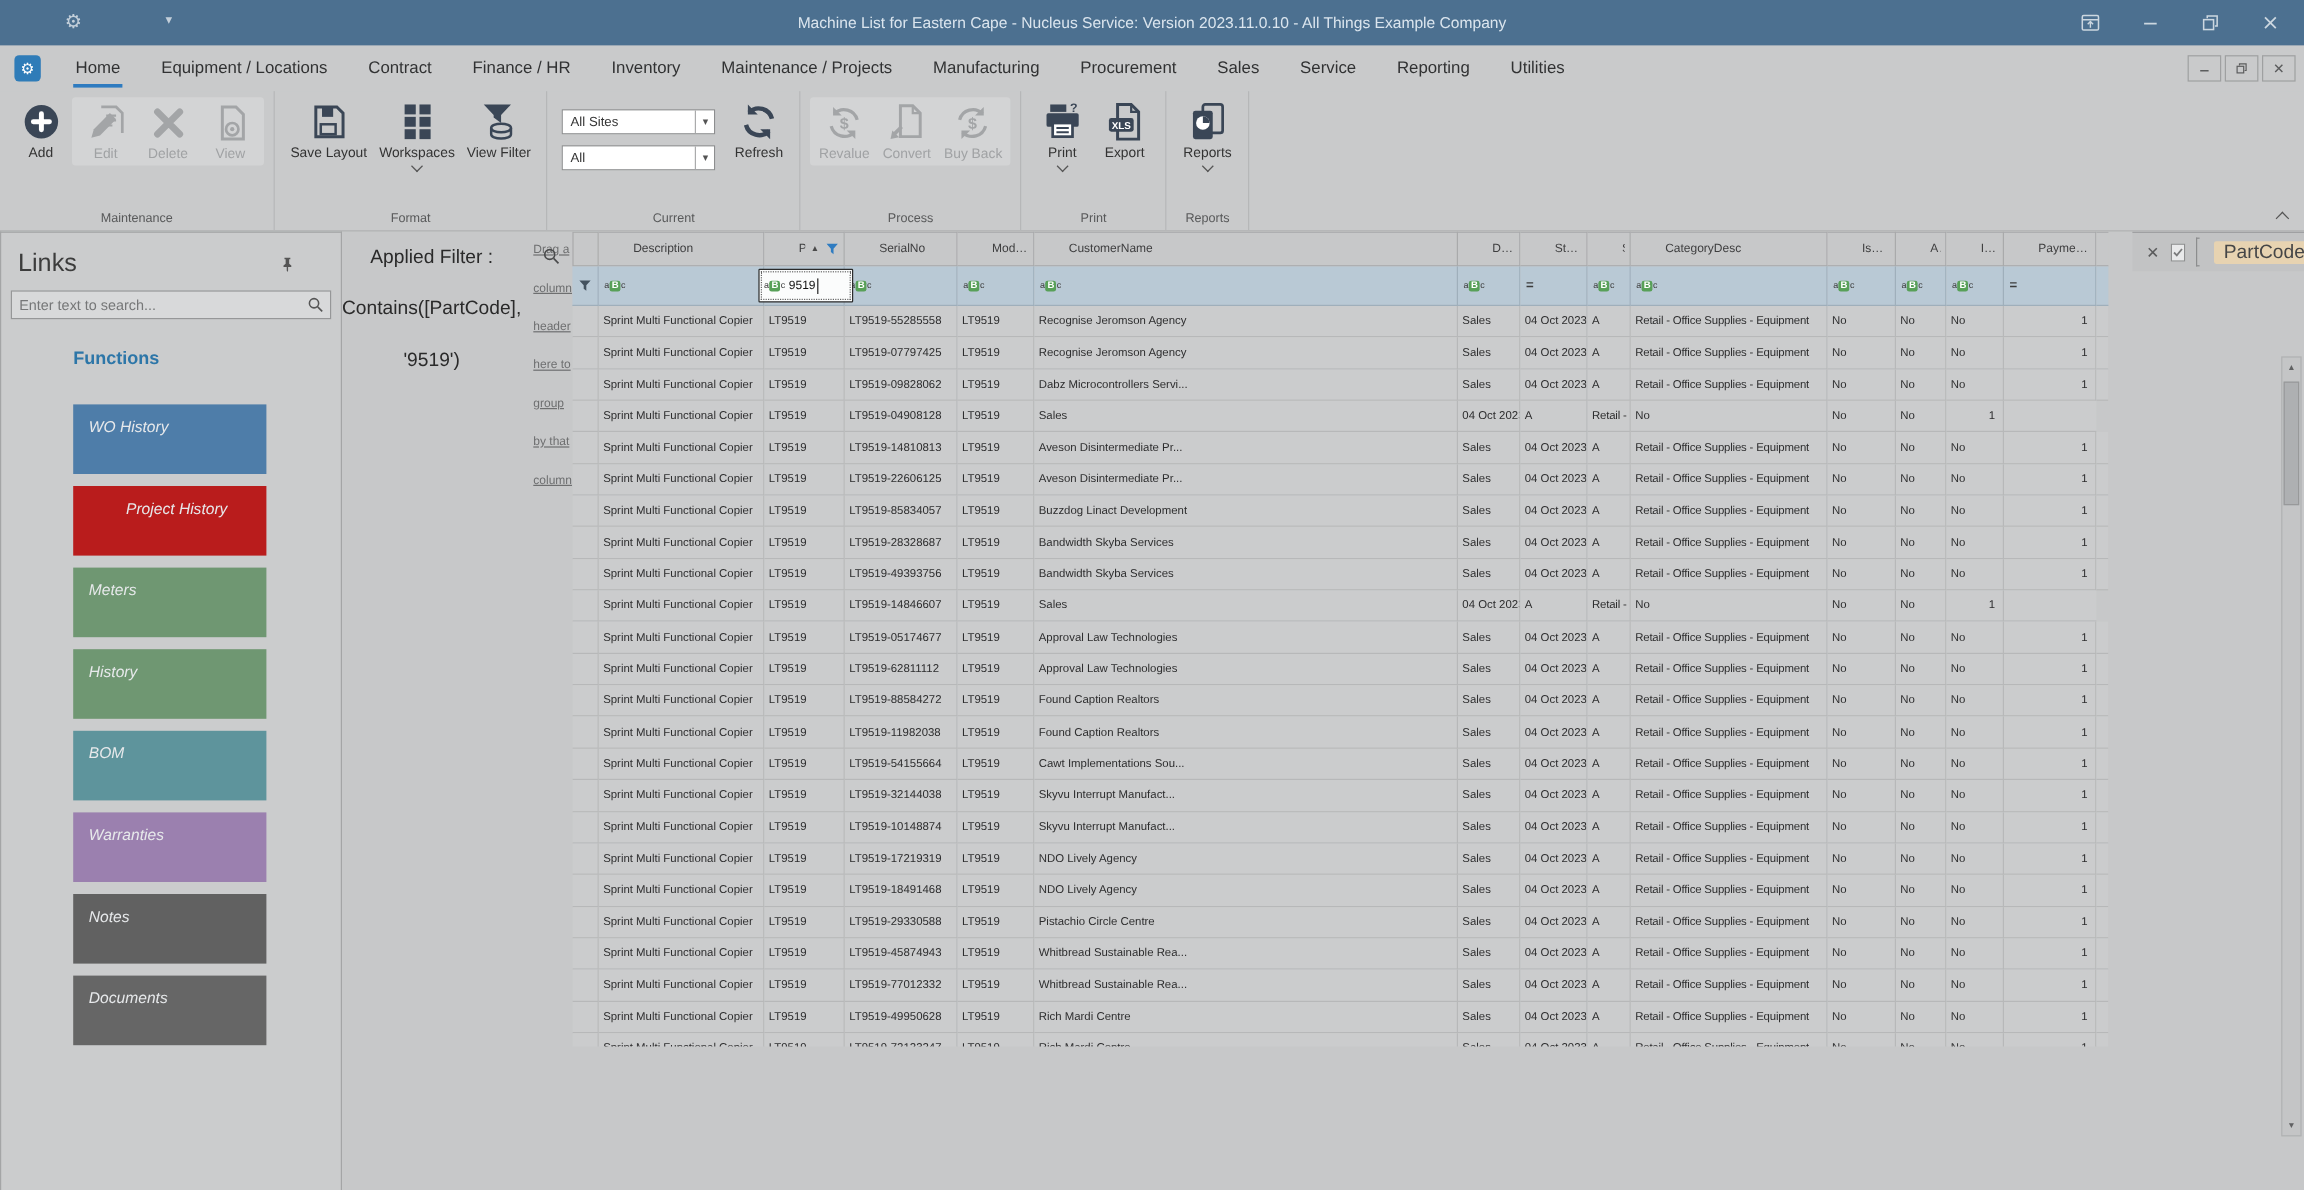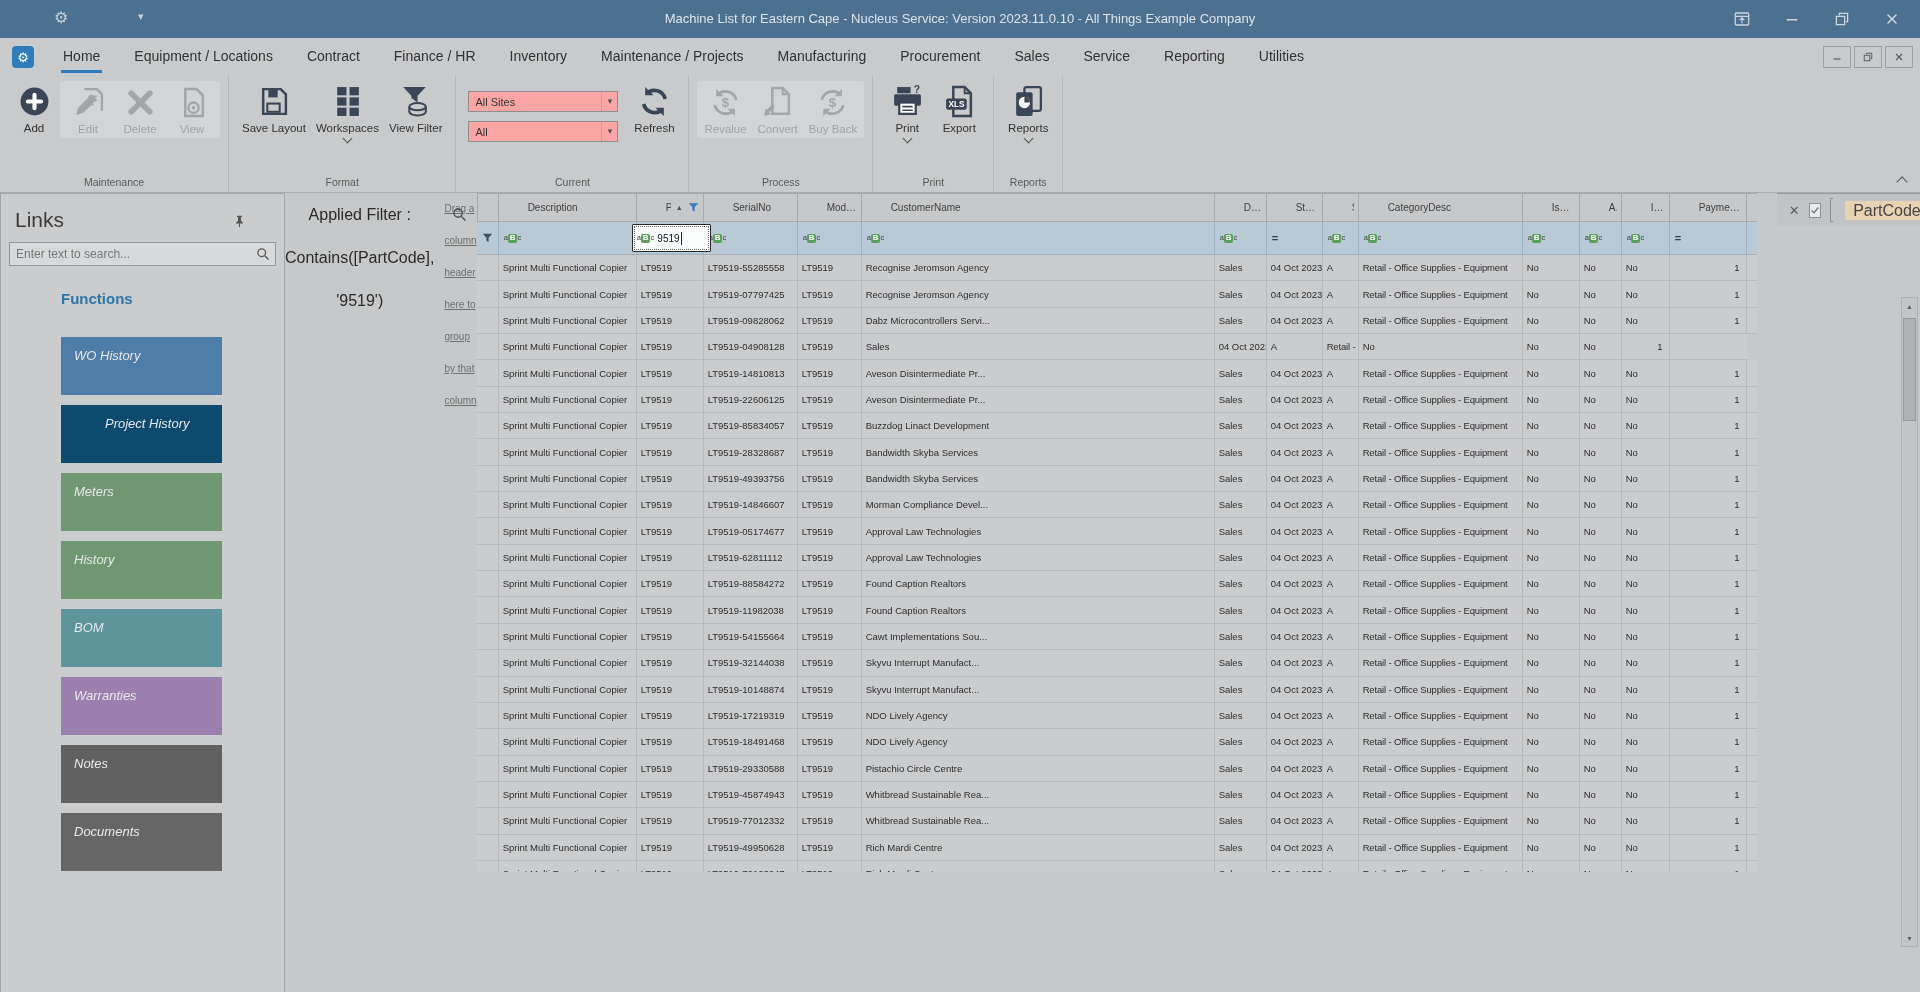--- a/index.html
+++ b/index.html
@@ -34,21 +34,21 @@
   .rgroup-label { height:17px; text-align:center; font-size:10.5px; color:#58595a; line-height:14px; }
   .rbtn { display:flex; flex-direction:column; align-items:center; min-width:52px; padding:2px 5px; }
   .ricon { height:36px; display:flex; align-items:center; }
   .ricon svg { width:33px; height:33px; }
   .rlabel { font-size:11.5px; color:#333; margin-top:3px; white-space:nowrap; }
   .rbtn.disabled .rlabel { color:#a0a2a4; }
   .block-panel { background:#d3d4d5; border-radius:3px; display:flex; padding:1px 2px; }
   .chev { width:7px; height:7px; border-right:1.6px solid #555; border-bottom:1.6px solid #555;
     transform:rotate(45deg); margin-top:1px; }
   .combo-col { display:flex; flex-direction:column; gap:9px; margin:10px 10px 0 4px; }
-  .combo { width:150px; height:21px; background:#fca5a5; border:1px solid #8d8e8f; display:flex;
+  .combo { width:128px; height:21px; background:#ffffff; border:1px solid #8d8e8f; display:flex;
     align-items:center; font-size:11px; color:#333; }
   .combo-text { flex:1; padding-left:6px; }
   .combo-arrow { width:16px; text-align:center; color:#555; font-size:9px; border-left:1px solid #aaabac;
     line-height:19px; height:19px; }
   .ribbon-collapse { position:absolute; right:14px; bottom:6px; width:8px; height:8px;
     border-left:1.6px solid #555; border-top:1.6px solid #555; transform:rotate(45deg); }
 
   
   .main { display:flex; height:799px; }
 
@@ -417,21 +417,21 @@
       <span class="mag">
         <svg viewBox="0 0 16 16" width="14" height="14">
             <circle cx="6.5" cy="6.5" r="4.4" fill="none" stroke="#555" stroke-width="1.5"></circle>
             <path d="M10 10l4.3 4.3" stroke="#555" stroke-width="1.5"></path>
           </svg>
       </span>
     </div>
     <div class="sb-functions">Functions</div>
     <div class="sb-links">
         <div class="slink" style="background: rgb(78, 125, 169);">WO History</div>
-        <div class="slink" style="background: #0c4a6e; padding-left: 44px;">Project History</div>
+        <div class="slink" style="background: #b91c1c; padding-left: 44px;">Project History</div>
         <div class="slink" style="background: rgb(111, 151, 114);">Meters</div>
         <div class="slink" style="background: rgb(111, 151, 114);">History</div>
         <div class="slink" style="background: rgb(94, 148, 156);">BOM</div>
         <div class="slink" style="background: rgb(155, 128, 175);">Warranties</div>
         <div class="slink" style="background: rgb(97, 97, 97);">Notes</div>
         <div class="slink" style="background: rgb(102, 102, 102);">Documents</div>
       </div>
   </aside>
 
   <section class="gridarea">
@@ -742,21 +742,20 @@
             <div class="dcell">No</div>
             <div class="dcell right">1</div>
             <div class="dcell filler"></div>
           </div>
           <div class="grow drow">
             <div class="dcell"></div>
             <div class="dcell">Sprint Multi Functional Copier</div>
             <div class="dcell">LT9519</div>
             <div class="dcell">LT9519-14846607</div>
             <div class="dcell">LT9519</div>
-            <div class="dcell">Morman Compliance Devel...</div>
             <div class="dcell">Sales</div>
             <div class="dcell">04 Oct 2023</div>
             <div class="dcell">A</div>
             <div class="dcell cat">Retail - Office Supplies - Equipment</div>
             <div class="dcell">No</div>
             <div class="dcell">No</div>
             <div class="dcell">No</div>
             <div class="dcell right">1</div>
             <div class="dcell filler"></div>
           </div>

